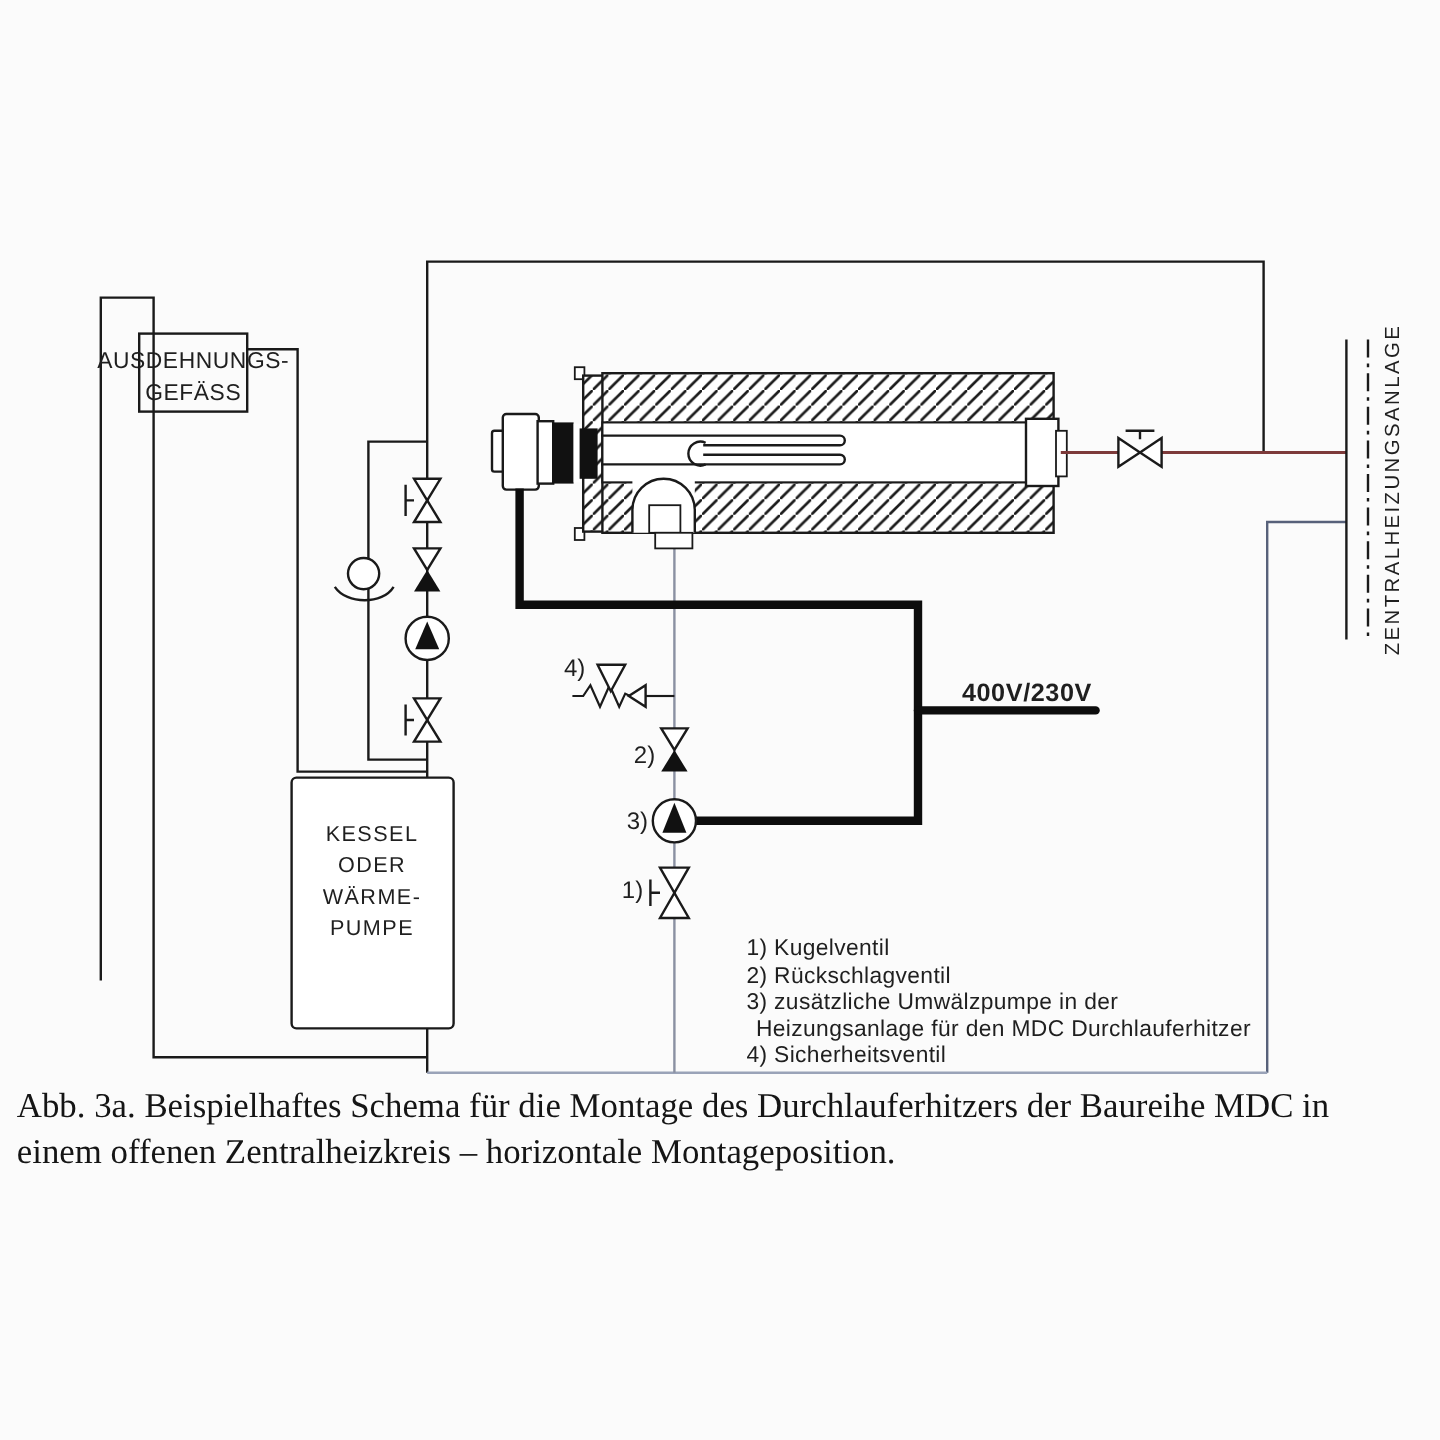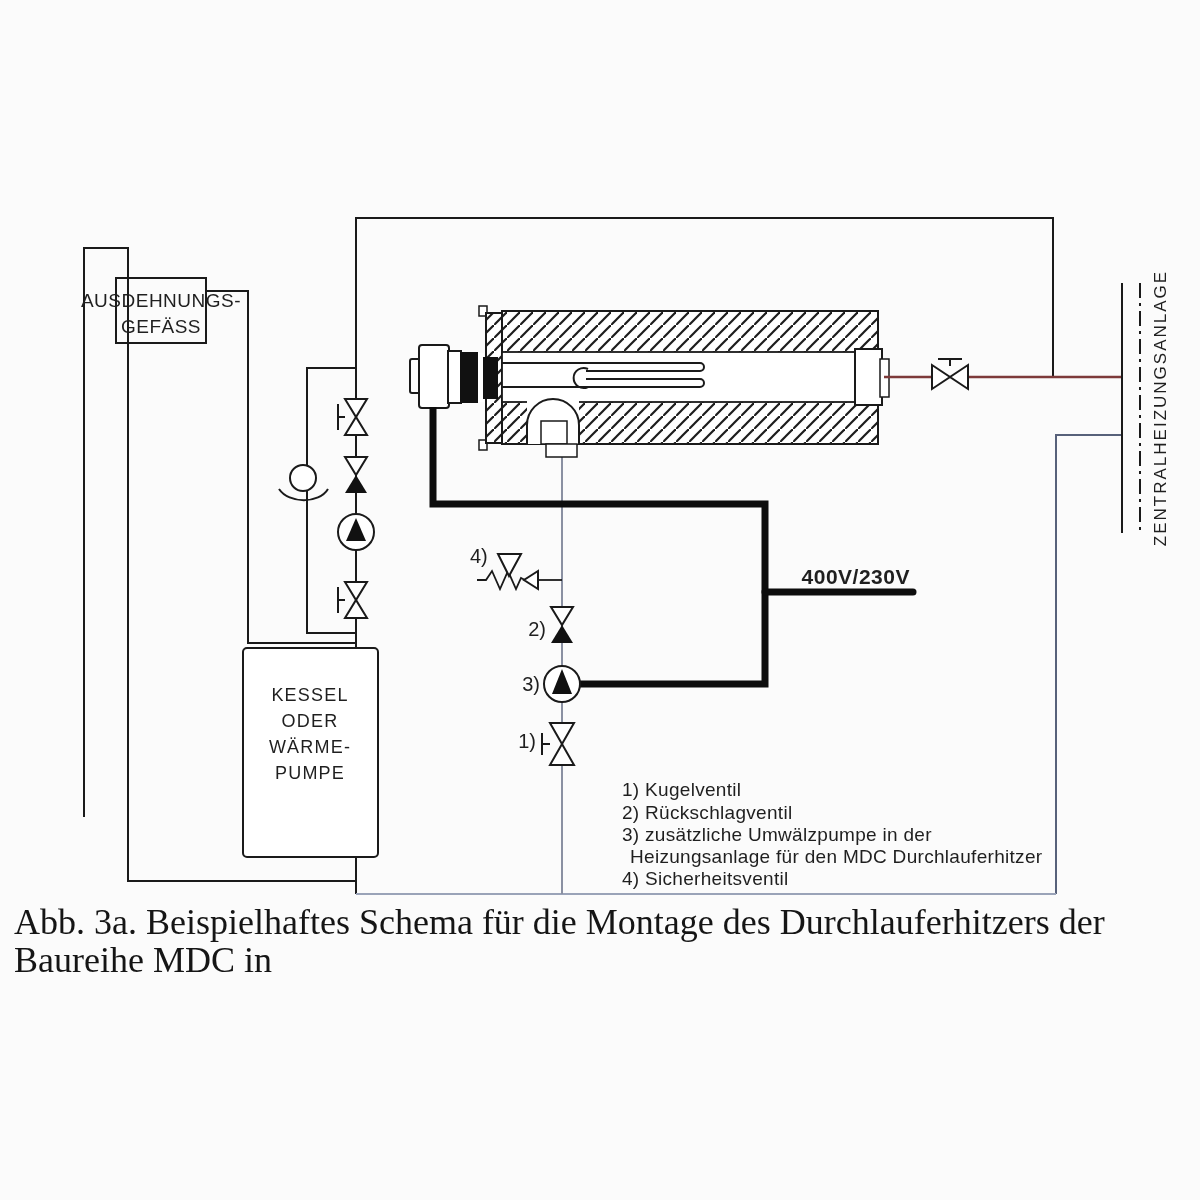--- a/index.html
+++ b/index.html
@@ -7,21 +7,21 @@
           font-family:"Liberation Sans",sans-serif;}
   svg{position:absolute;left:0;top:0;}
   svg text{font-family:"Liberation Sans",sans-serif;fill:#1f1f1f;}
   .diag-label{font-size:19px;letter-spacing:0.5px;}
   .box-label{font-size:18px;letter-spacing:1.2px;}
   .marker{font-size:20px;}
   .legend-line{font-size:19px;letter-spacing:0.3px;}
   .voltage{font-size:21px;font-weight:bold;letter-spacing:0.5px;}
   .vertical-label{font-size:17px;letter-spacing:2px;}
   .caption{position:absolute;left:14px;top:903px;width:1160px;color:#151515;
-           font-family:"Liberation Serif",serif;font-size:36px;line-height:38px;}
+           font-family:"Liberation Serif",serif;font-size:29px;line-height:38px;}
 </style>
 </head>
 <body>
 
 <div class="canvas">
 
 <svg width="1200" height="902" viewBox="0 0 1200 902">
   <defs>
     <pattern id="hatch" width="13" height="13" patternUnits="userSpaceOnUse">
       <rect width="13" height="13" fill="#ffffff"></rect>
@@ -171,15 +171,16 @@
     <text class="legend-line" x="622" y="796">1) Kugelventil</text>
     <text class="legend-line" x="622" y="819">2) Rückschlagventil</text>
     <text class="legend-line" x="622" y="841">3) zusätzliche Umwälzpumpe in der</text>
     <text class="legend-line" x="630" y="863">Heizungsanlage für den MDC Durchlauferhitzer</text>
     <text class="legend-line" x="622" y="885">4) Sicherheitsventil</text>
   </g>
 </svg>
 
   <div class="caption">
     <div>Abb. 3a. Beispielhaftes Schema für die Montage des Durchlauferhitzers der Baureihe MDC in</div>
+    <div>einem offenen Zentralheizkreis – horizontale Montageposition.</div>
   </div>
 
 </div>
 
 </body></html>

